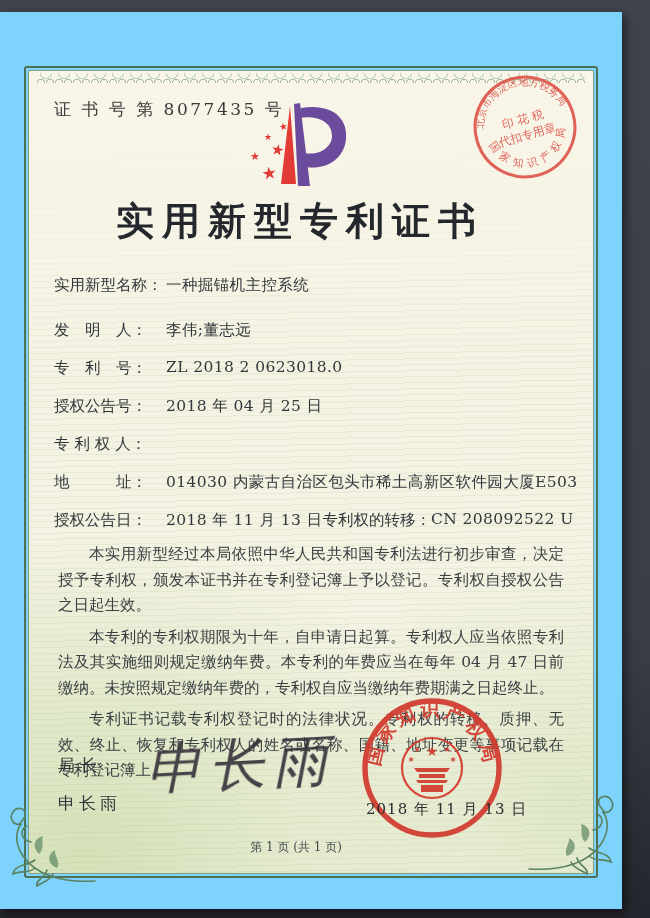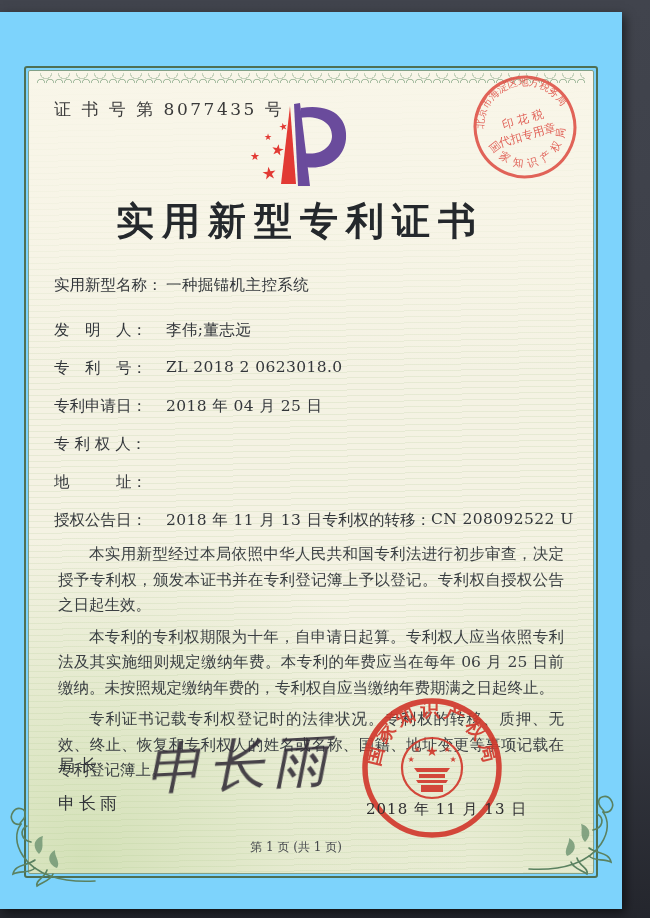--- a/index.html
+++ b/index.html
@@ -99,40 +99,41 @@
     </div>
     <div class="frow">
       <span class="flabel">发　明　人：</span>
       <span class="fvalue">李伟;董志远</span>
     </div>
     <div class="frow">
       <span class="flabel">专　利　号：</span>
       <span class="fvalue">ZL 2018 2 0623018.0</span>
     </div>
     <div class="frow">
-      <span class="flabel">专利申请日：</span>
+      <span class="flabel">授权公告号：</span>
       <span class="fvalue">2018 年 04 月 25 日</span>
     </div>
     <div class="frow">
       <span class="flabel">专 利 权 人：</span>
     </div>
     <div class="frow">
       <span class="flabel">地　　　址：</span>
+      <span class="fvalue">014030 内蒙古自治区包头市稀土高新区软件园大厦E503</span>
     </div>
     <div class="frow">
       <span class="flabel">授权公告日：</span>
       <span class="fvalue">2018 年 11 月 13 日</span>
       <span class="flabel2">专利权的转移：</span>
       <span class="fvalue">CN 208092522 U</span>
     </div>
   </div>
 
   <div class="paras">
     <p>本实用新型经过本局依照中华人民共和国专利法进行初步审查，决定授予专利权，颁发本证书并在专利登记簿上予以登记。专利权自授权公告之日起生效。</p>
-    <p>本专利的专利权期限为十年，自申请日起算。专利权人应当依照专利法及其实施细则规定缴纳年费。本专利的年费应当在每年 06 月 25 日前缴纳。未按照规定缴纳年费的，专利权自应当缴纳年费期满之日起终止。</p>
+    <p>本专利的专利权期限为十年，自申请日起算。专利权人应当依照专利法及其实施细则规定缴纳年费。本专利的年费应当在每年 04 月 47 日前缴纳。未按照规定缴纳年费的，专利权自应当缴纳年费期满之日起终止。</p>
     <p>专利证书记载专利权登记时的法律状况。专利权的转移、质押、无效、终止、恢复和专利权人的姓名或名称、国籍、地址变更等事项记载在专利登记簿上。</p>
   </div>
 
   <div class="signoff-title">局长</div>
   <div class="signoff-name">申长雨</div>
   <div class="signature">申长雨</div>
 
   <svg class="seal" viewBox="0 0 148 148">
     <defs>
       <path id="sealArc" d="M 74,74 m -52,0 a 52,52 0 1 1 104,0"></path>

